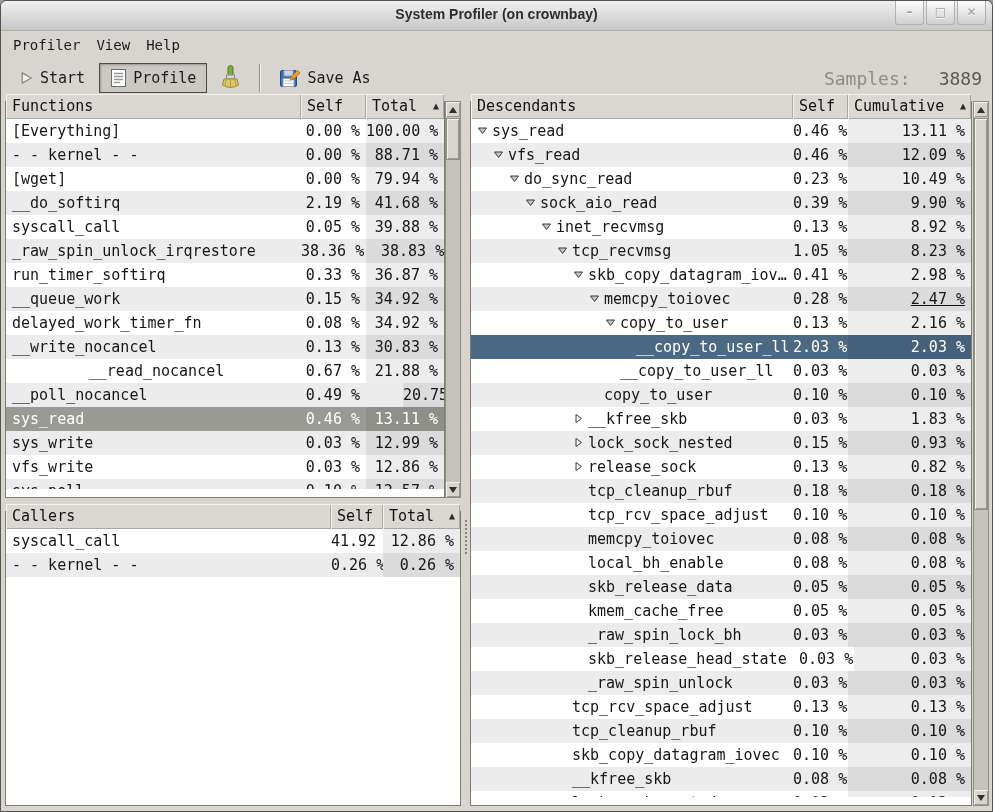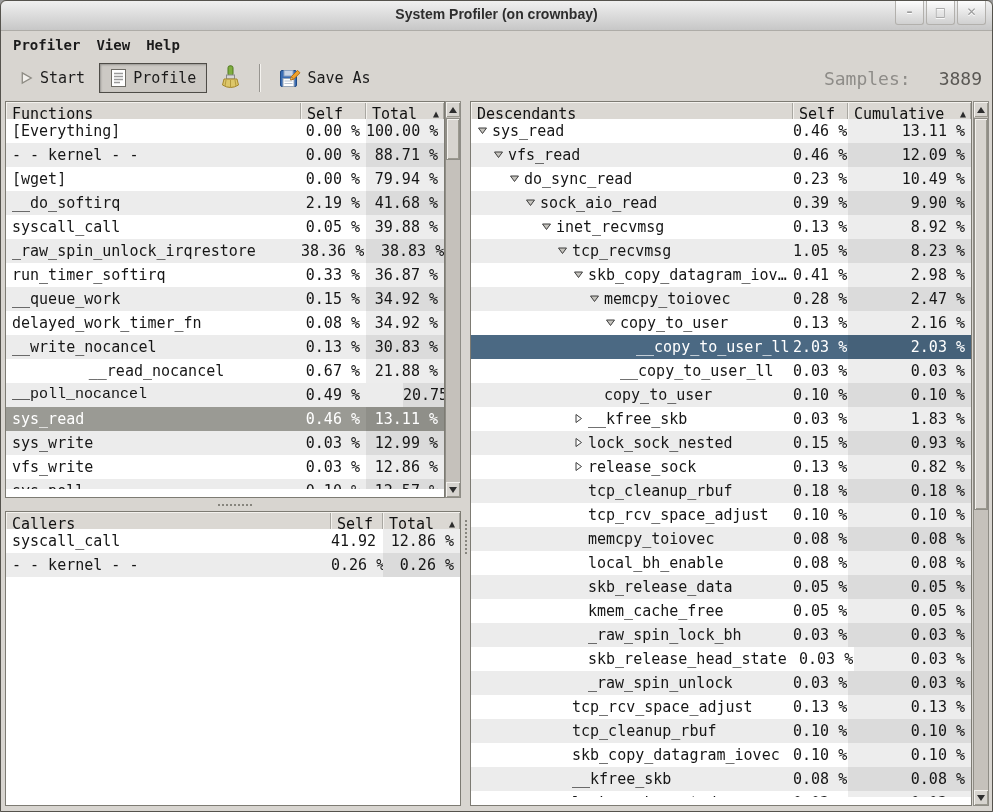--- a/index.html
+++ b/index.html
@@ -26,38 +26,38 @@
   .winbtns { position:absolute; right:6px; top:0; display:flex; gap:2px; }
   .winbtn {
     width:29px; height:24px; border:1px solid #b2b0ac; border-top:none;
     background:linear-gradient(#fdfdfd,#d0d0d0);
     border-radius:0 0 3px 3px; color:#9a9a9a; font-weight:bold;
     font-size:12px; line-height:22px; text-align:center;
     text-shadow:0 1px 0 #fff; font-family:"DejaVu Sans", sans-serif;
   }
 
   
-  .menubar { position:absolute; left:0; top:31px; width:100%; height:26px; display:flex; padding-left:4px;font-weight:bold; }
+  .menubar { position:absolute; left:0; top:31px; width:100%; height:26px; display:flex; padding-left:4px; }
   .menu-item { padding:0 8px; font-size:14px; line-height:26px; color:#1b1b1b; }
 
   .toolbar { position:absolute; left:0; top:57px; width:100%; height:40px; display:flex; align-items:center; padding-left:10px; }
   .tbtn { display:flex; align-items:center; gap:6px; padding:4px 8px; font-size:15px; color:#1b1b1b; }
   .tbtn.pressed {
     background:#ccc9c4; border:1px solid #4e4c47;
     box-shadow:inset 1px 1px 2px rgba(0,0,0,0.25);
     margin-left:6px; padding:4px 10px;
   }
   .tsep { width:2px; height:28px; margin:0 10px; border-left:1px solid #979590; border-right:1px solid #f5f3ef; }
   .samples { margin-left:auto; margin-right:10px; display:flex; gap:28px; font-size:18px; }
   .samples .lab { color:#8e8c88; }
   .samples .val { color:#5a5854; }
 
   
   .panel { position:absolute; background:#fff; border:1px solid #7d7b73; }
-  .thead { display:flex; height:17px; background:#dbd8d3; }
+  .thead { display:flex; height:17px; background:#dbd8d3;align-items:flex-end; }
   .hcell {
     position:relative; height:25px; line-height:24px; font-size:15px; color:#111;
     padding-left:6px; background:#dbd8d3; white-space:pre; overflow:hidden;
     box-shadow:inset 1px 1px 0 #f4f2ee, inset -1px -1px 0 #a9a7a1;
   }
   .harrow { position:absolute; right:5px; top:0; font-size:10px; color:#2c2c2c; }
   .rows { position:relative; overflow:hidden; background:#fff; }
   .trow { display:flex; height:24px; line-height:24px; font-size:15px; color:#161616; }
   .trow.stripe { background:#ececec; }
   .cell { height:24px; overflow:hidden; }
@@ -219,21 +219,21 @@
           <div class="cell cname" style="width: 295px;"><span>__write_nocancel</span></div>
           <div class="cell cnum" style="width: 65px;">0.13 %</div>
           <div class="cell cnum sorted" style="flex: 1 1 0%;">30.83 %</div>
         </div>
         <div class="trow">
           <div class="cell cname" style="width: 295px; justify-content: center;"><span>__read_nocancel</span></div>
           <div class="cell cnum" style="width: 65px;">0.67 %</div>
           <div class="cell cnum sorted" style="flex: 1 1 0%;">21.88 %</div>
         </div>
         <div class="trow stripe">
-          <div class="cell cname" style="width: 295px; font-family: Liberation Mono, monospace;"><span>__poll_nocancel</span></div>
+          <div class="cell cname" style="width: 295px;"><span>__poll_nocancel</span></div>
           <div class="cell cnum" style="width: 65px;">0.49 %</div>
           <div class="cell cnum sorted" style="flex: 1 1 0%; margin-left: 37px;">20.75 %</div>
         </div>
         <div class="trow sel" style="background: rgb(154, 154, 148);">
           <div class="cell cname" style="width: 295px;"><span>sys_read</span></div>
           <div class="cell cnum" style="width: 65px;">0.46 %</div>
           <div class="cell cnum sorted" style="flex: 1 1 0%;">13.11 %</div>
         </div>
         <div class="trow stripe">
           <div class="cell cname" style="width: 295px;"><span>sys_write</span></div>
@@ -345,21 +345,21 @@
                 <path d="M1.5 3 L9.5 3 L5.5 8.5 Z" fill="#c6c4be" stroke="#3d3d3d"></path>
               </svg></span><span>skb_copy_datagram_iov…</span></div>
           <div class="cell cnum" style="width: 55px;">0.41 %</div>
           <div class="cell cnum sorted" style="flex: 1 1 0%;">2.98 %</div>
         </div>
         <div class="trow stripe">
           <div class="cell cname" style="width: 322px; padding-left: 118px;"><span class="expander"><svg width="11" height="11" viewBox="0 0 11 11">
                 <path d="M1.5 3 L9.5 3 L5.5 8.5 Z" fill="#c6c4be" stroke="#3d3d3d"></path>
               </svg></span><span>memcpy_toiovec</span></div>
           <div class="cell cnum" style="width: 55px;">0.28 %</div>
-          <div class="cell cnum sorted" style="flex: 1 1 0%;">2.47 %</div>
+          <div class="cell cnum sorted" style="flex: 1 1 0%; text-decoration: underline;">2.47 %</div>
         </div>
         <div class="trow">
           <div class="cell cname" style="width: 322px; padding-left: 134px;"><span class="expander"><svg width="11" height="11" viewBox="0 0 11 11">
                 <path d="M1.5 3 L9.5 3 L5.5 8.5 Z" fill="#c6c4be" stroke="#3d3d3d"></path>
               </svg></span><span>copy_to_user</span></div>
           <div class="cell cnum" style="width: 55px;">0.13 %</div>
           <div class="cell cnum sorted" style="flex: 1 1 0%;">2.16 %</div>
         </div>
         <div class="trow stripe sel" style="background: rgb(75, 105, 131);">
           <div class="cell cname" style="width: 322px; padding-left: 150px;"><span class="expander"></span><span>__copy_to_user_ll</span></div>

